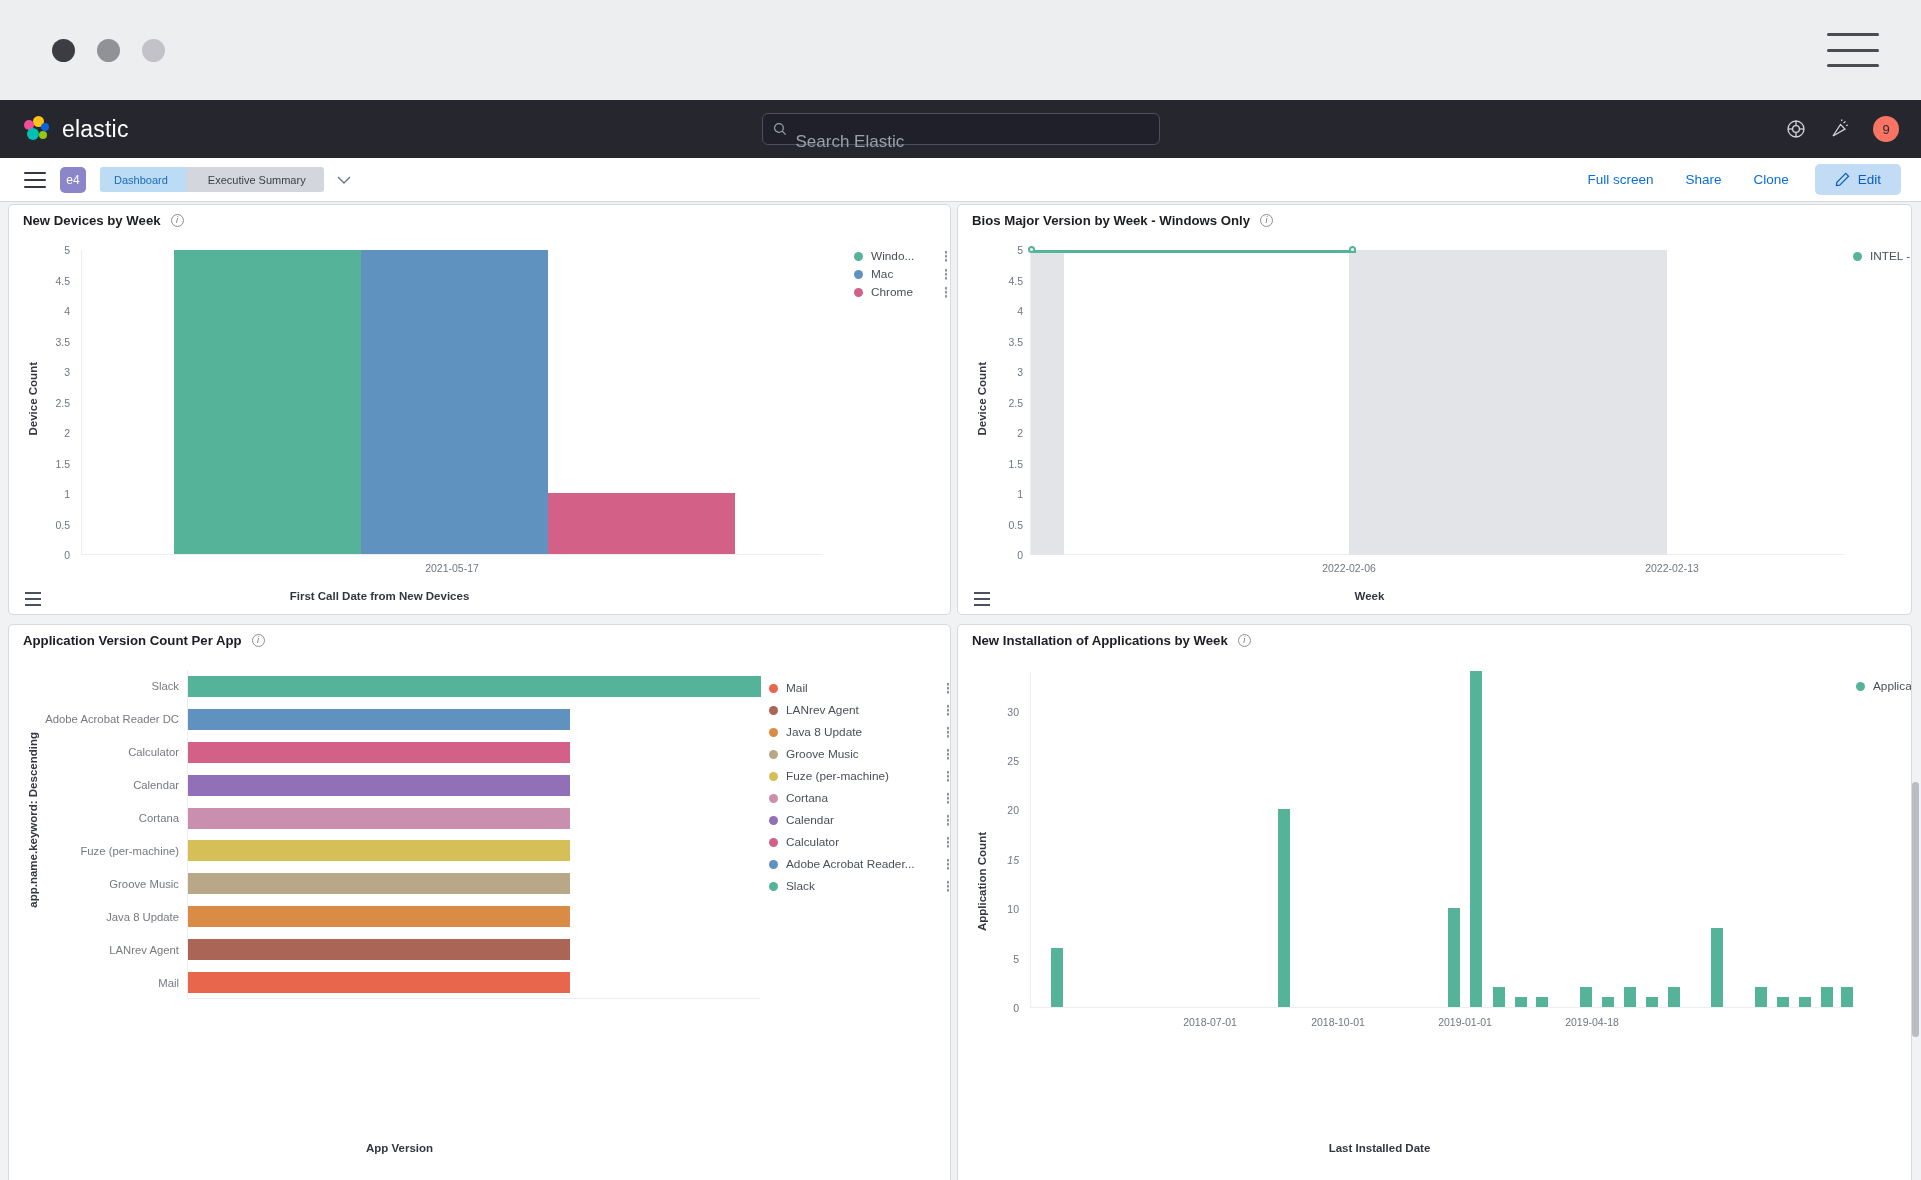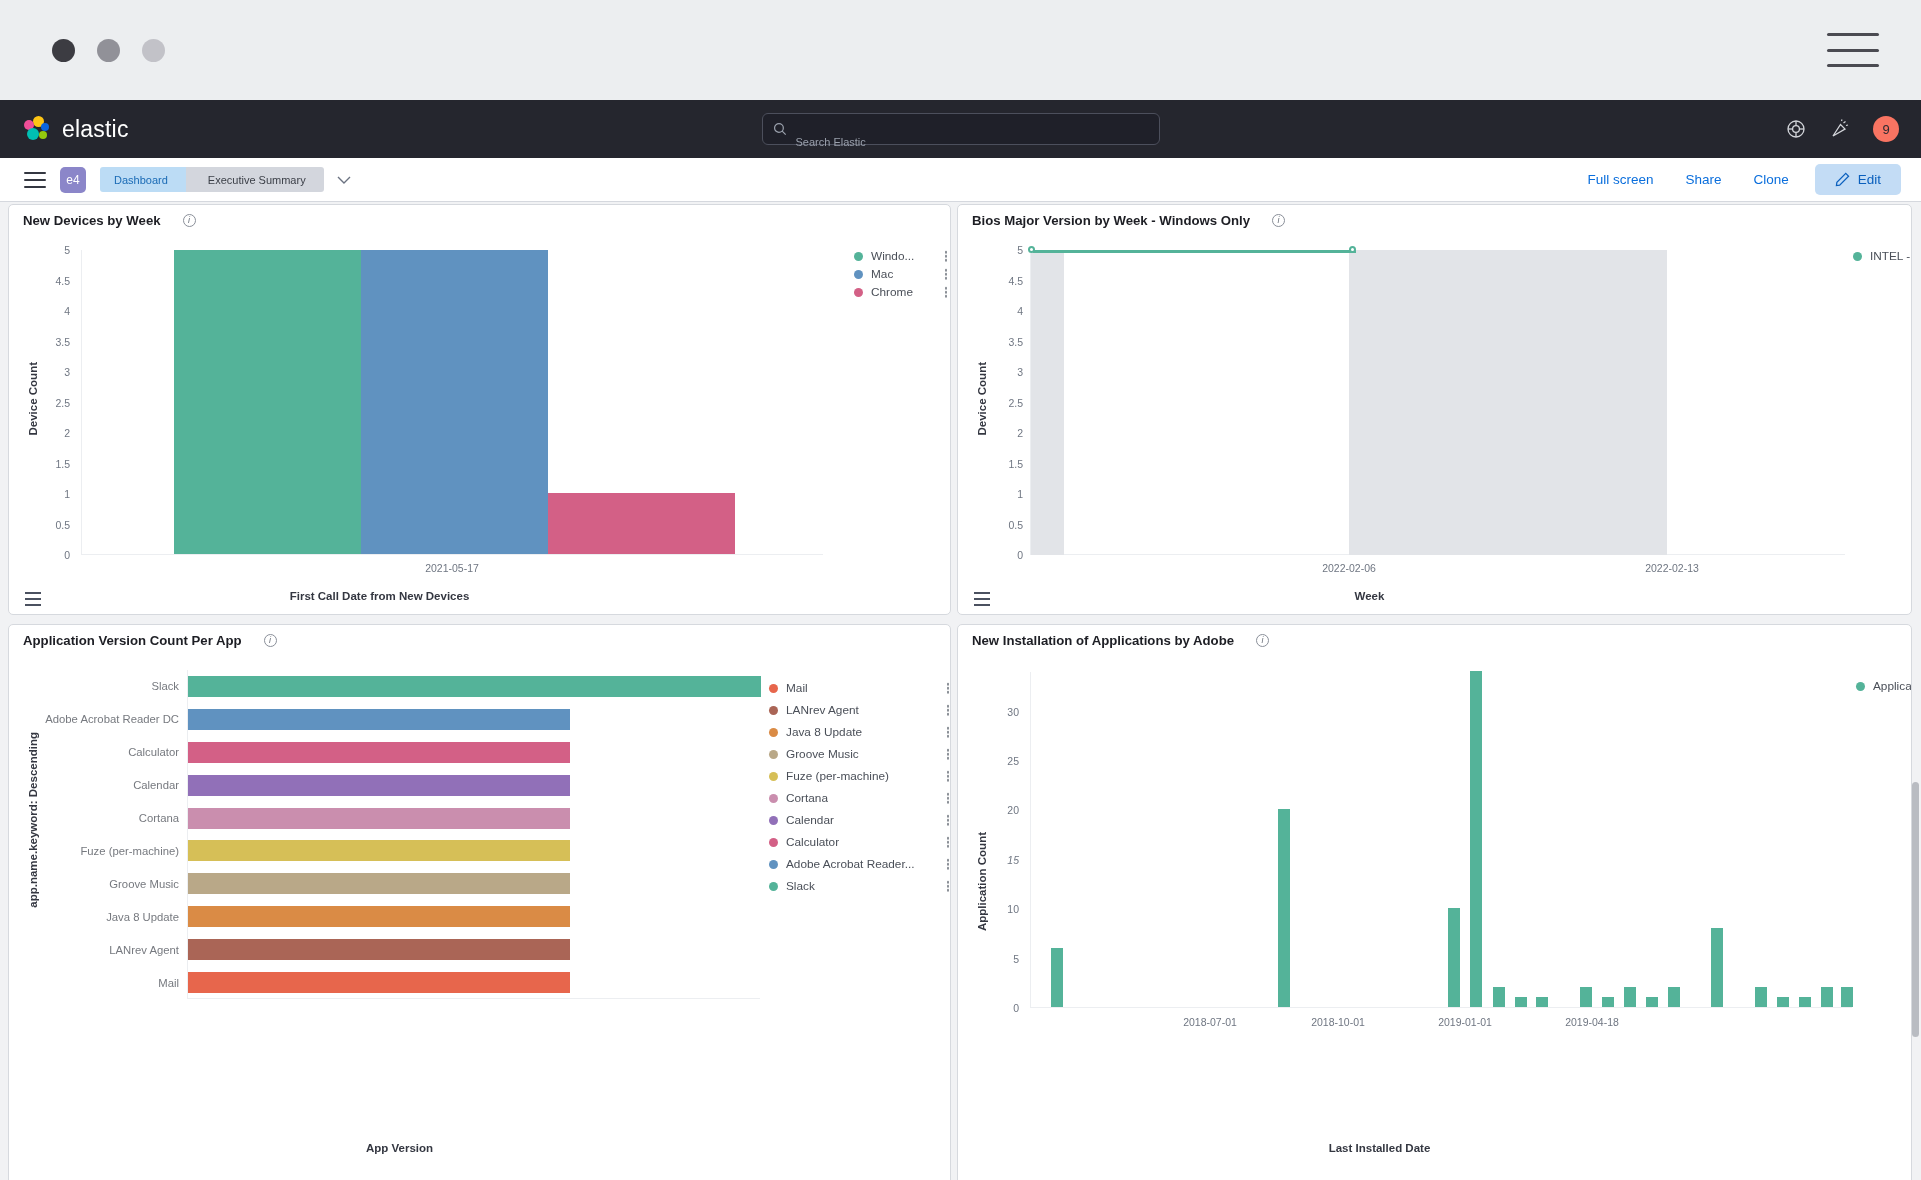--- a/index.html
+++ b/index.html
@@ -55,21 +55,21 @@
     width: 100%; height: 100%;
     background: #1f2029;
     border: 1px solid #4c4f5c;
     border-radius: 6px;
     display: flex; align-items: center;
     padding: 0 10px; gap: 9px;
   }
   .search-box svg { flex: 0 0 auto; }
   .search-box input {
     background: transparent; border: none; outline: none;
-    color: #c9ccd4; font-size: 11px;
+    color: #c9ccd4; font-size: 17px;
     font-family: "Liberation Sans", sans-serif;
     width: 100%;
     margin-top: 26px;
   }
   .search-box input::placeholder { color: #9aa0ac; }
 
   .nav-right {
     position: absolute; right: 22px;
     display: flex; align-items: center; gap: 22px;
   }
@@ -137,21 +137,21 @@
   .panel {
     position: absolute;
     background: #fff;
     border: 1px solid #d6d9de;
     border-radius: 5px;
     overflow: hidden;
   }
   .panel-title {
     font-size: 13.2px; font-weight: bold; color: #1d1e24;
     padding: 8px 0 4px 14px;
-    display: flex; align-items: center; gap: 22px;
+    display: flex; align-items: center; gap: 10px;
   }
   .info-i {
     width: 13px; height: 13px; border-radius: 50%;
     border: 1.2px solid #8a8f99; color: #6e737d;
     font-size: 9px; line-height: 11px; text-align: center;
     font-weight: normal; font-style: italic;
     display: inline-block;
   }
   .panel-body { position: relative; width: 100%; }
   .panel-footer-icon {
@@ -569,21 +569,21 @@
               </span>
             </div>
           </div>
       </div>
     </div>
 
   </div>
 
   <div class="panel" style="left:957px; top:422px; width:955px; height:601px;">
     <div class="panel-title">
-      <span>New Installation of Applications by Adobe</span>
+      <span>New Installation of Applications by Week</span>
       <span class="info-i">i</span>
     </div>
     <div class="panel-body" style="height:568px;">
       <div class="axis-label-y" style="left:18px; top:180px;">Application Count</div>
       <div id="p4yticks">
           <div class="tick-y" style="top: 356px; right: 892px;">0</div>
           <div class="tick-y" style="top: 306.588px; right: 892px;">5</div>
           <div class="tick-y" style="top: 257.176px; right: 892px;">10</div>
           <div class="tick-y" style="top: 207.765px; right: 892px; font-style: italic;">15</div>
           <div class="tick-y" style="top: 158.353px; right: 892px;">20</div>

